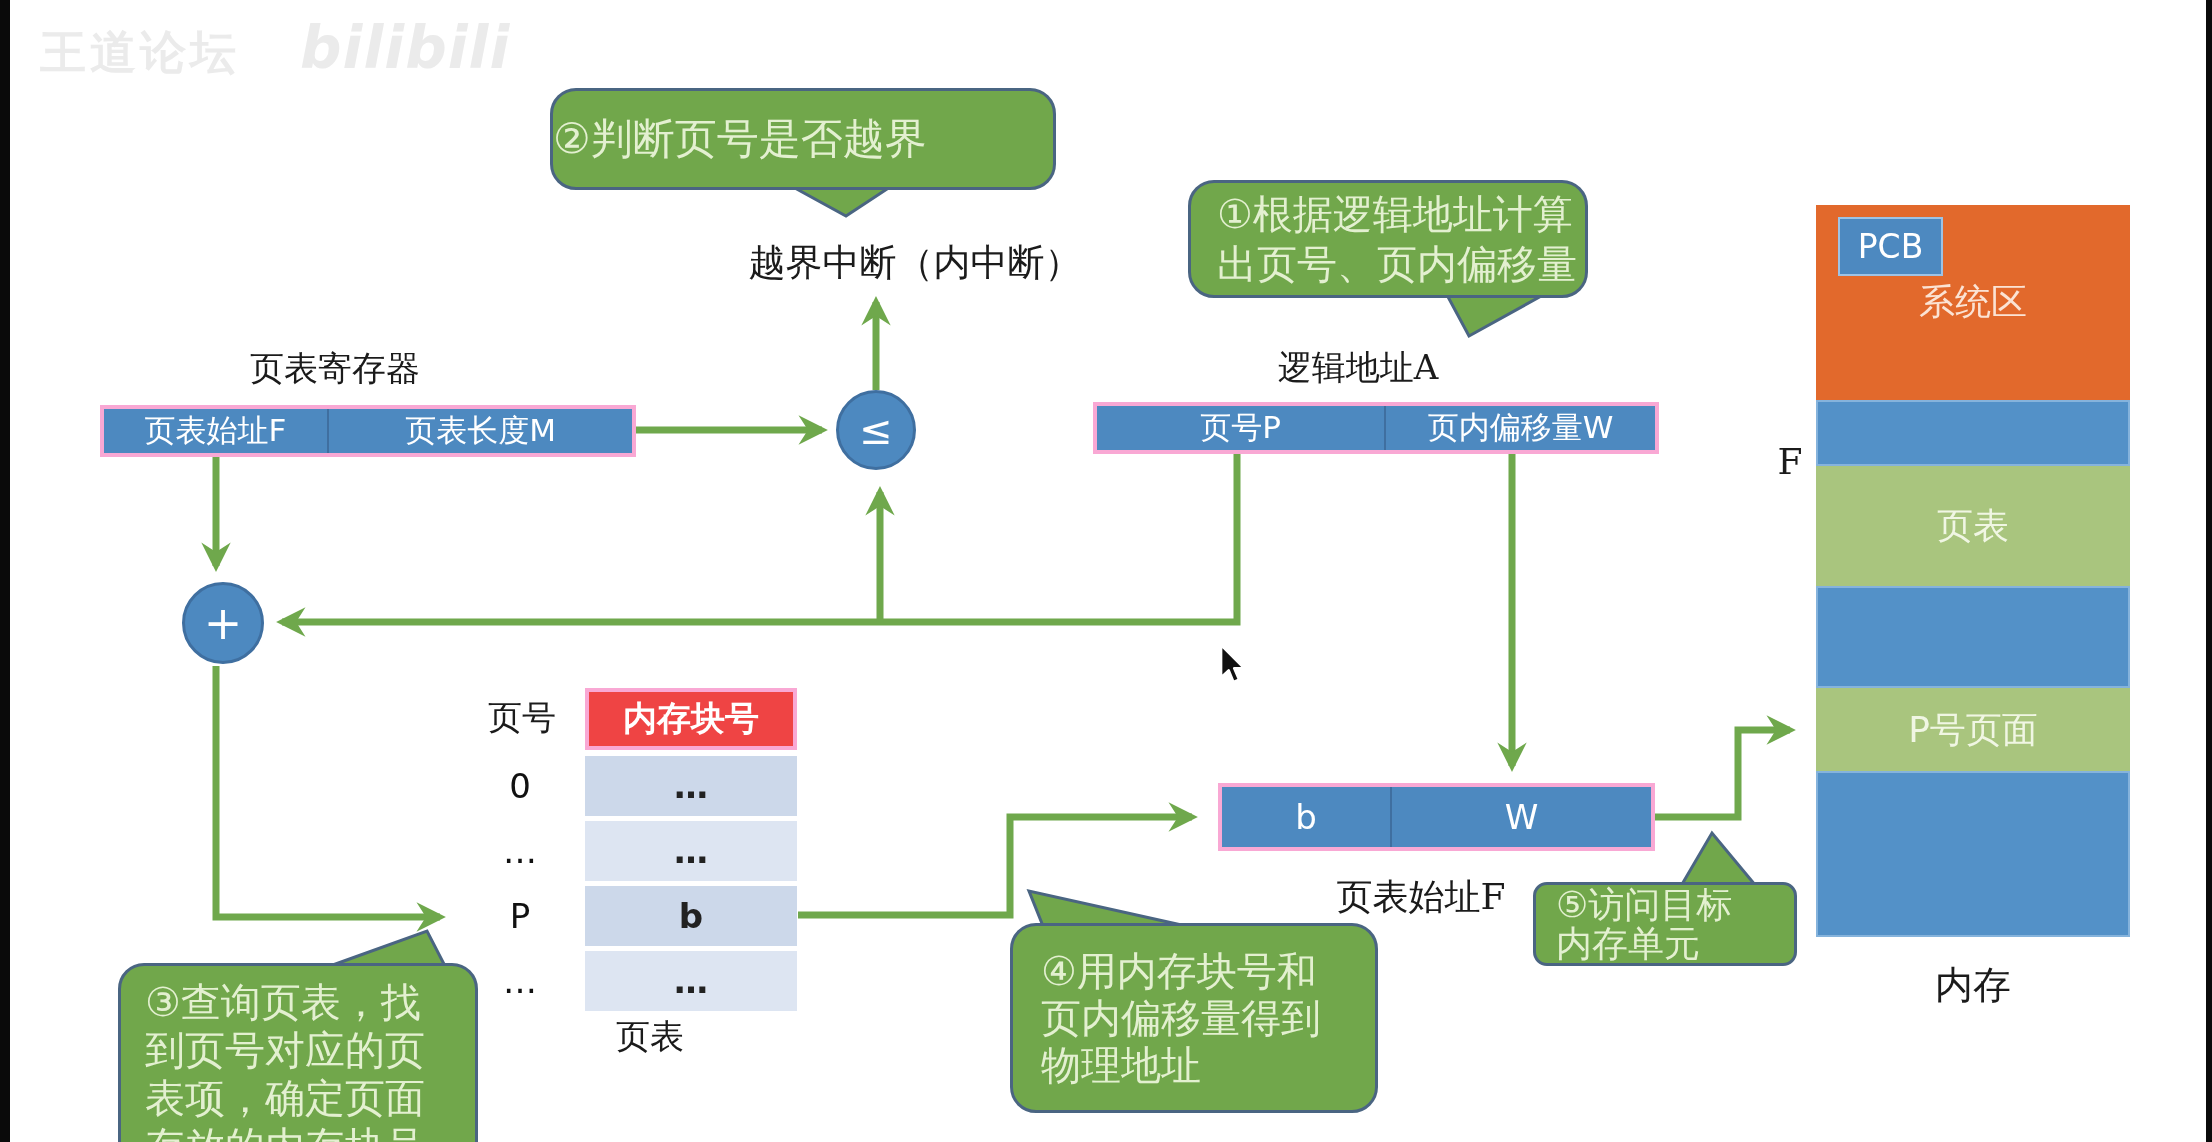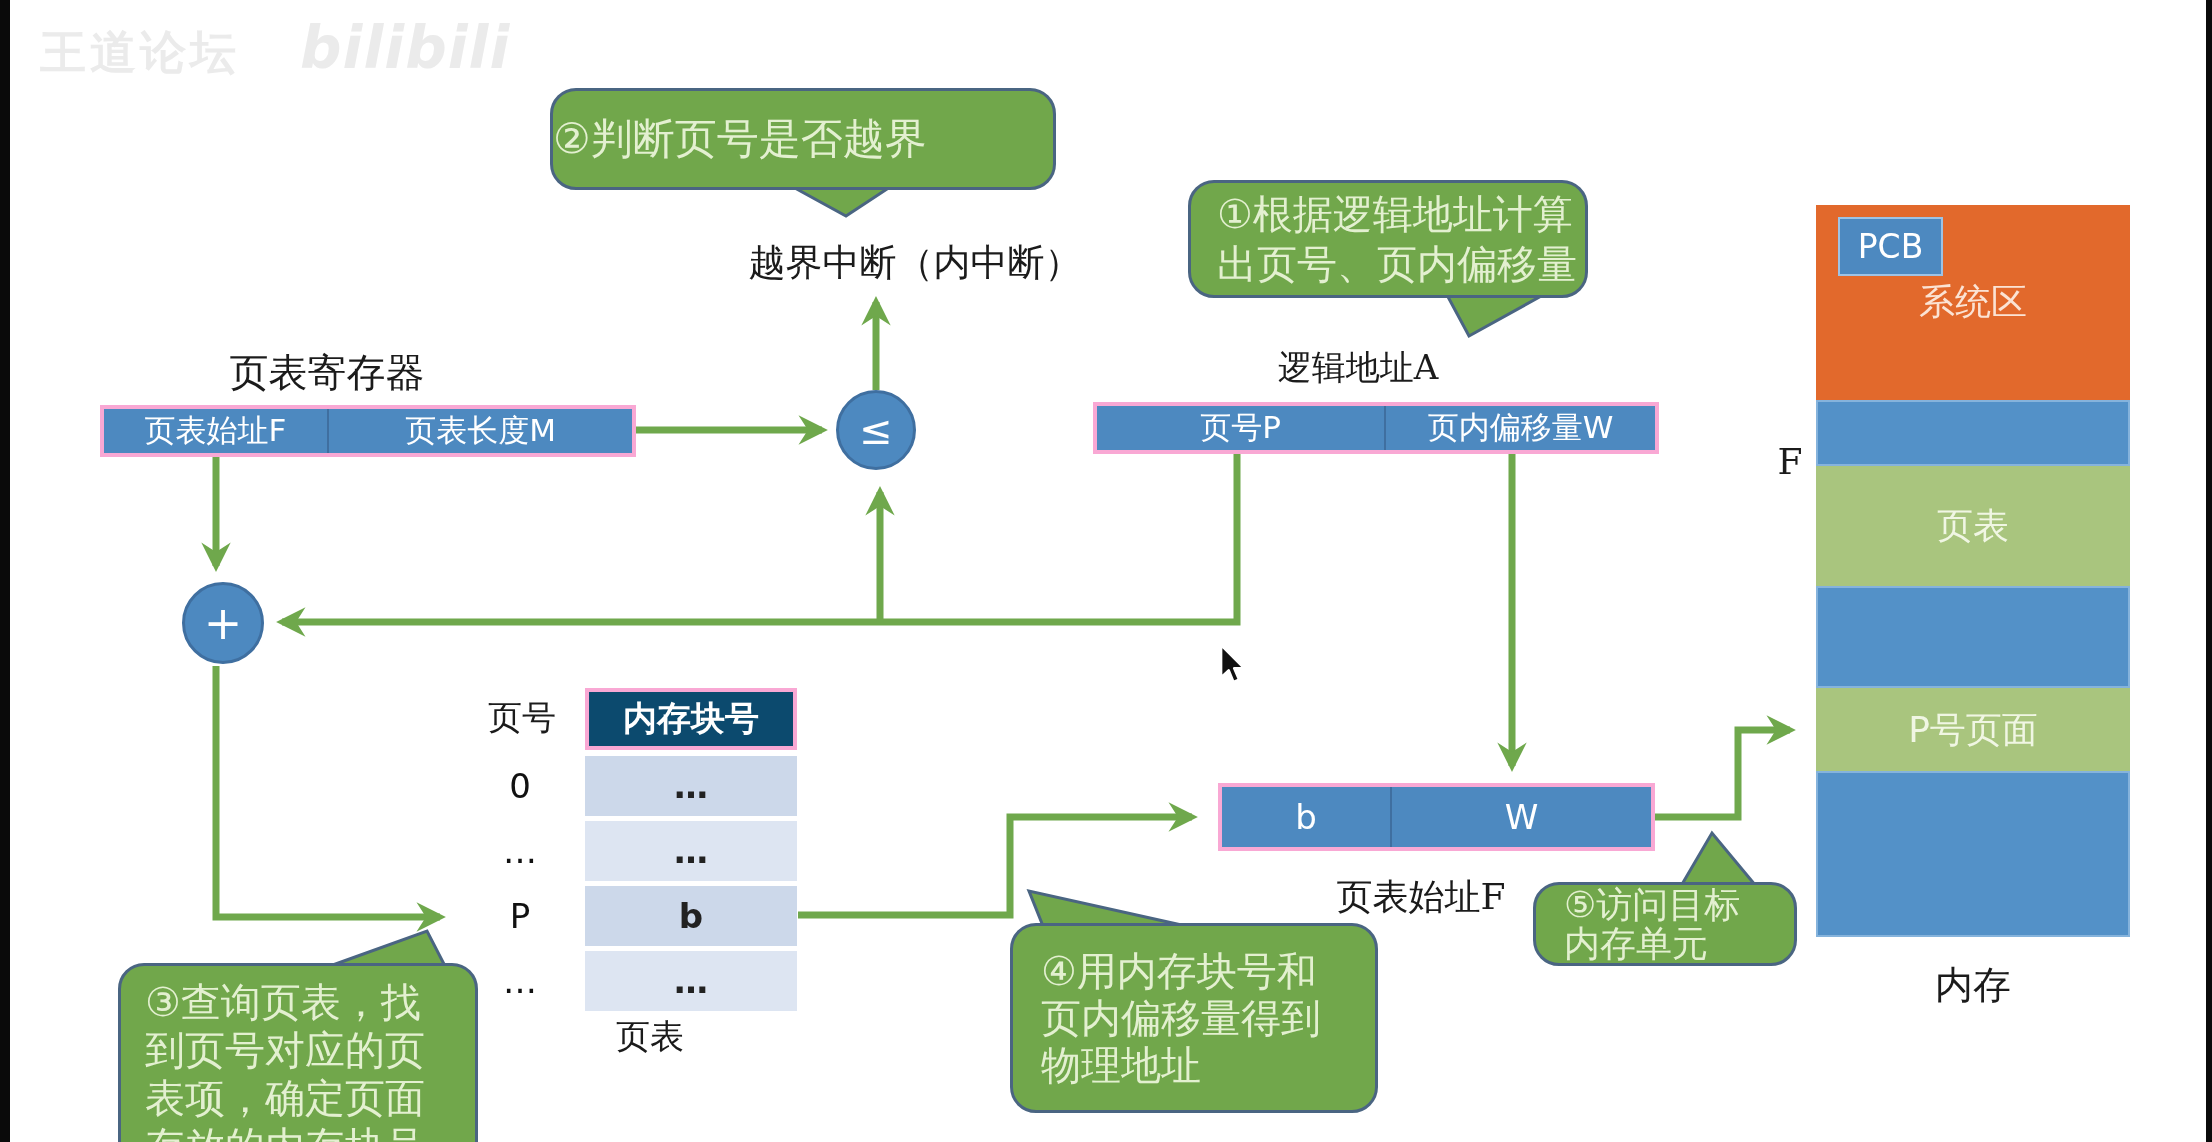--- a/index.html
+++ b/index.html
@@ -81,48 +81,48 @@
     <div>表项，确定页面</div>
     <div>存放的内存块号</div>
   </div>
 
   <div class="bubble" style="left:1010px;top:923px;width:368px;height:190px;padding-left:28px;font-size:40px;line-height:47px">
     <div>④用内存块号和</div>
     <div>页内偏移量得到</div>
     <div>物理地址</div>
   </div>
 
-  <div class="bubble" style="left:1533px;top:882px;width:264px;height:84px;padding-left:28px;font-size:36px;line-height:39px;border-radius:26px">
+  <div class="bubble" style="left:1533px;top:882px;width:264px;height:84px;padding-left:20px;font-size:36px;line-height:39px;border-radius:14px">
     <div>⑤访问目标</div>
     <div>内存单元</div>
   </div>
 
   <div class="lbl" style="left:705px;top:238px;width:420px;font-size:37px">越界中断（内中断）</div>
 
-  <div class="lbl" style="left:192px;top:346px;width:270px;font-size:39px">页表寄存器</div>
+  <div class="lbl" style="left:200px;top:346px;width:270px;font-size:34px">页表寄存器</div>
   <div class="bluebox" style="left:100px;top:405px;width:536px;height:52px">
     <div class="cell" style="width:223px">页表始址F</div>
     <div class="cell" style="flex:1">页表长度M</div>
   </div>
 
   <div class="lbl" style="left:1218px;top:345px;width:280px;font-size:34px">逻辑地址A</div>
   <div class="bluebox" style="left:1093px;top:402px;width:566px;height:52px">
     <div class="cell" style="width:287px">页号P</div>
     <div class="cell" style="flex:1">页内偏移量W</div>
   </div>
 
   <div class="circle" style="left:836px;top:390px;width:80px;height:80px;font-size:40px">
     <span>≤</span>
   </div>
   <div class="circle" style="left:182px;top:582px;width:82px;height:82px;font-size:46px">
     <span>+</span>
   </div>
 
   <div class="lbl" style="left:472px;top:695px;width:100px;font-size:34px">页号</div>
-  <div class="bluebox" style="left:585px;top:688px;width:212px;height:62px;align-items:center;justify-content:center;font-size:34px;font-weight:bold;background:#0c4a6e">
+  <div class="bluebox" style="left:585px;top:688px;width:212px;height:62px;align-items:center;justify-content:center;font-size:34px;font-weight:bold;background:#ef4444">
     <span>内存块号</span>
   </div>
 
   <div class="trowhead" style="top:756px">0</div>
   <div class="trowhead" style="top:821px">…</div>
   <div class="trowhead" style="top:886px">P</div>
   <div class="trowhead" style="top:951px">…</div>
 
   <div class="trow rowA" style="top:756px">…</div>
   <div class="trow rowB" style="top:821px">…</div>

